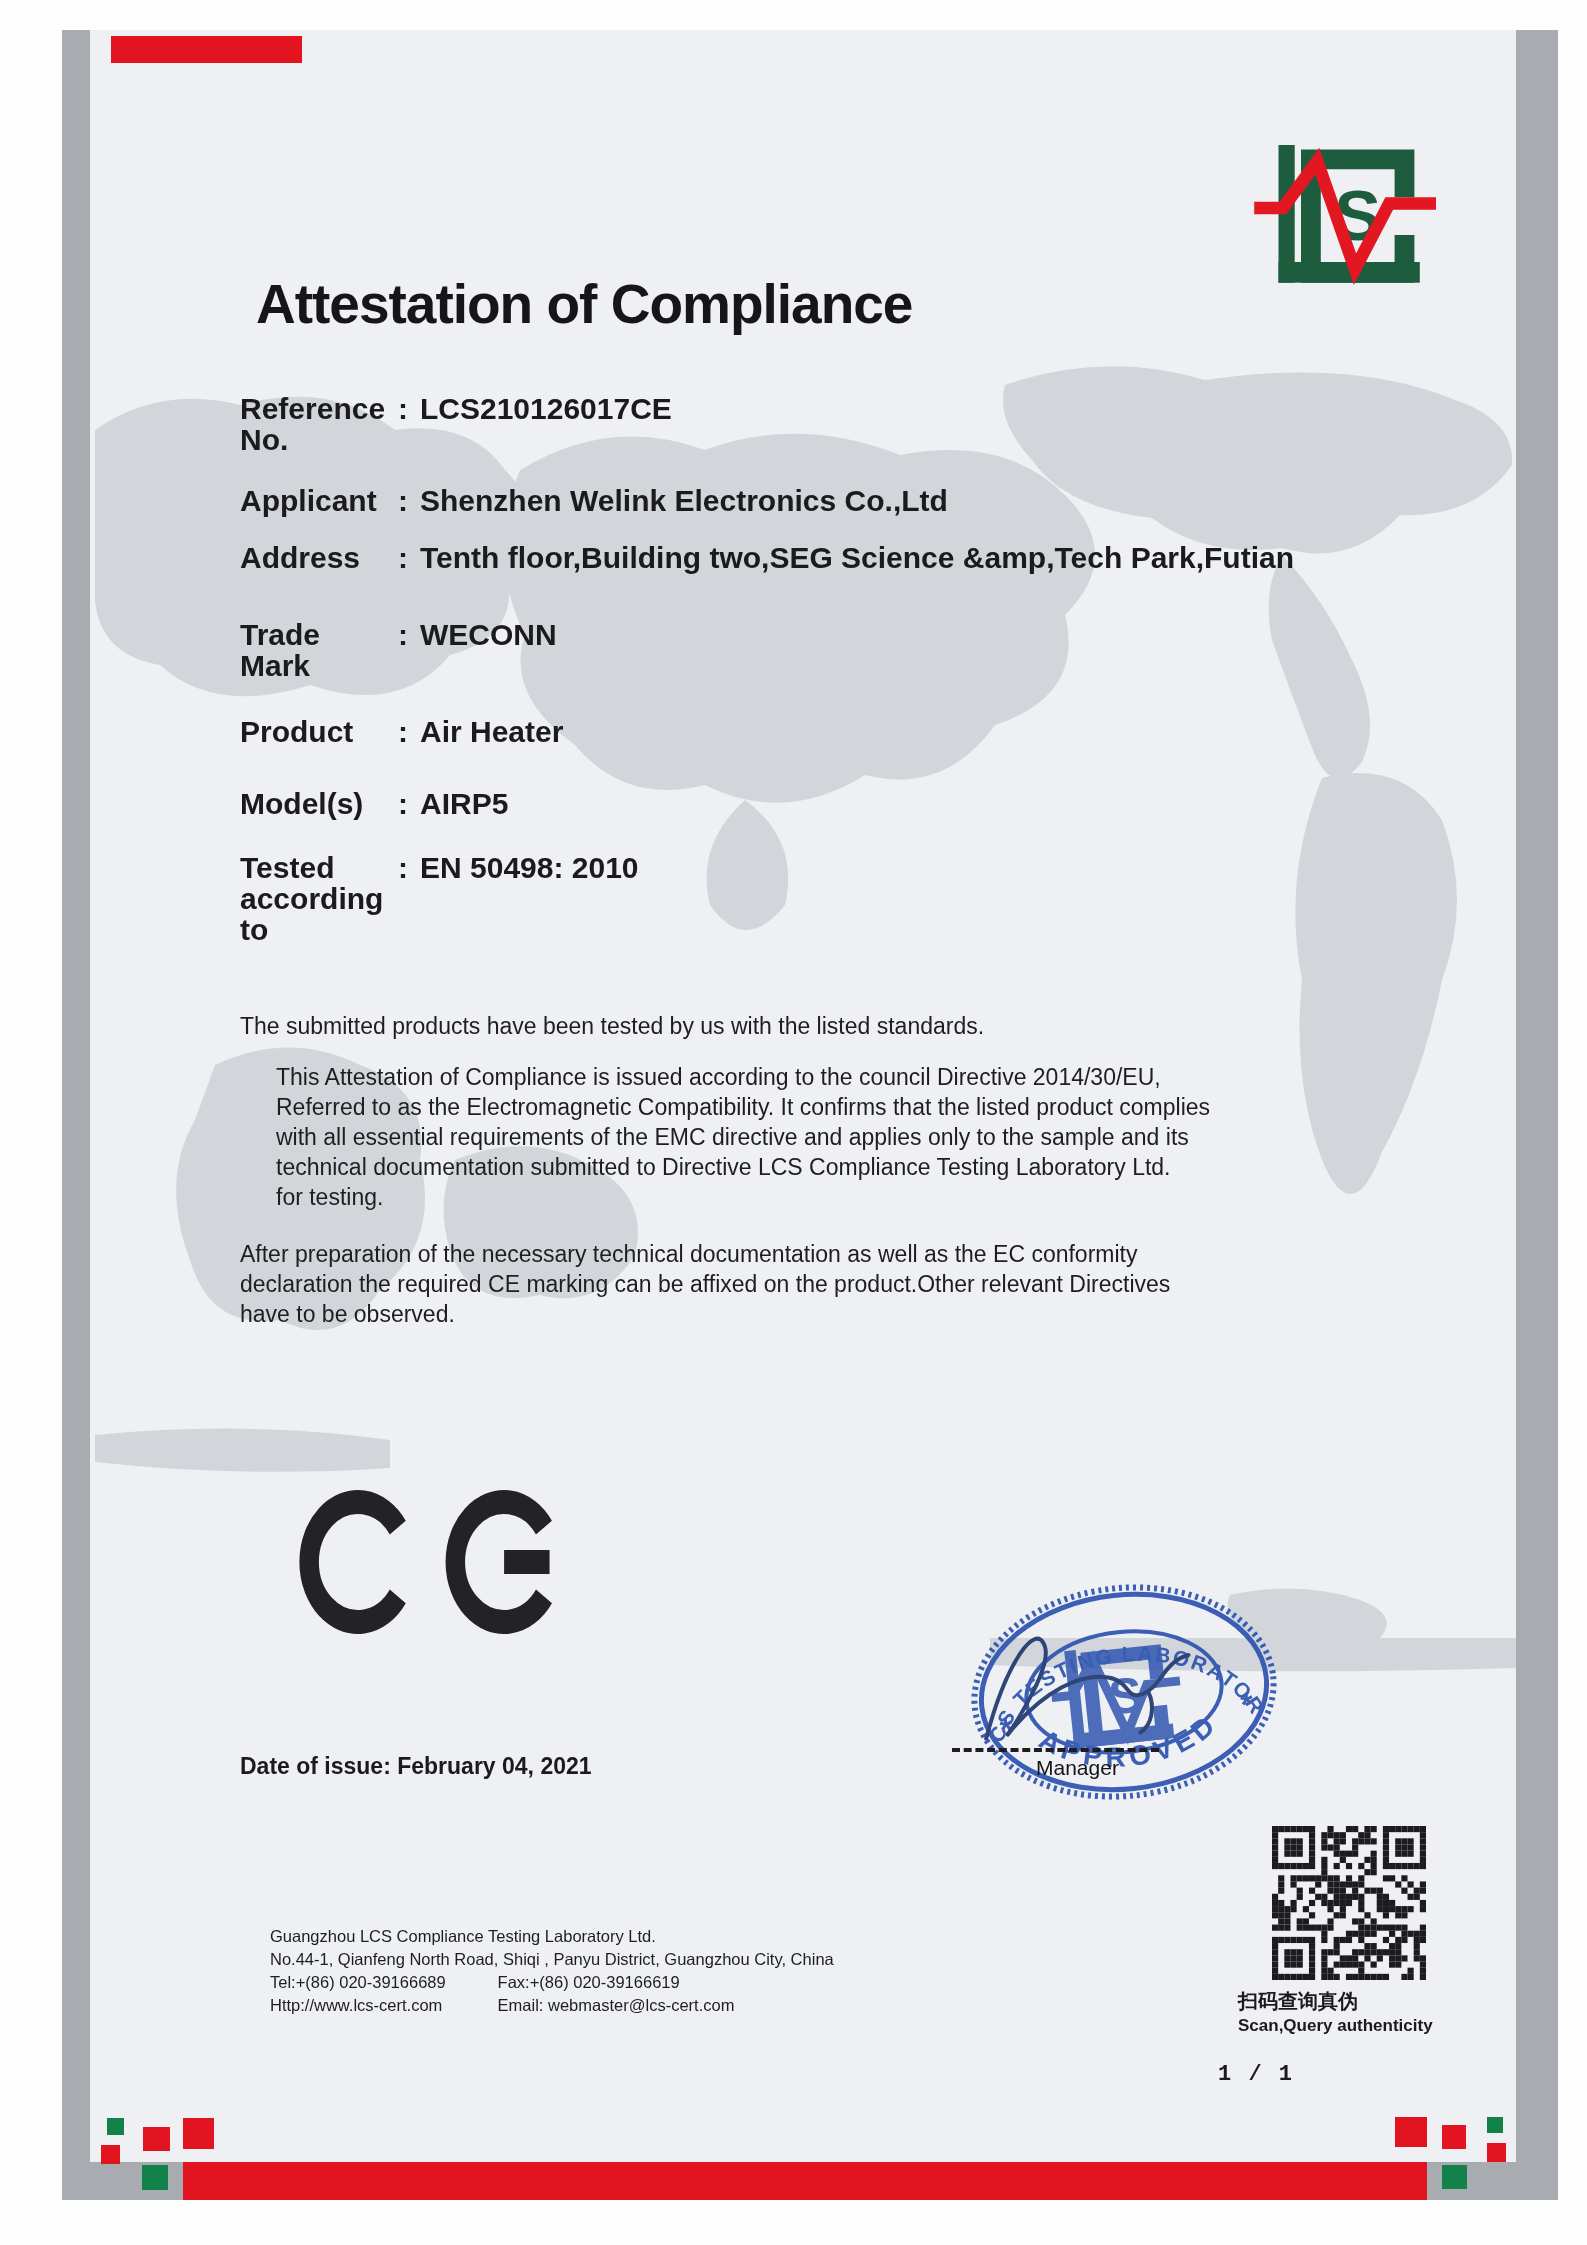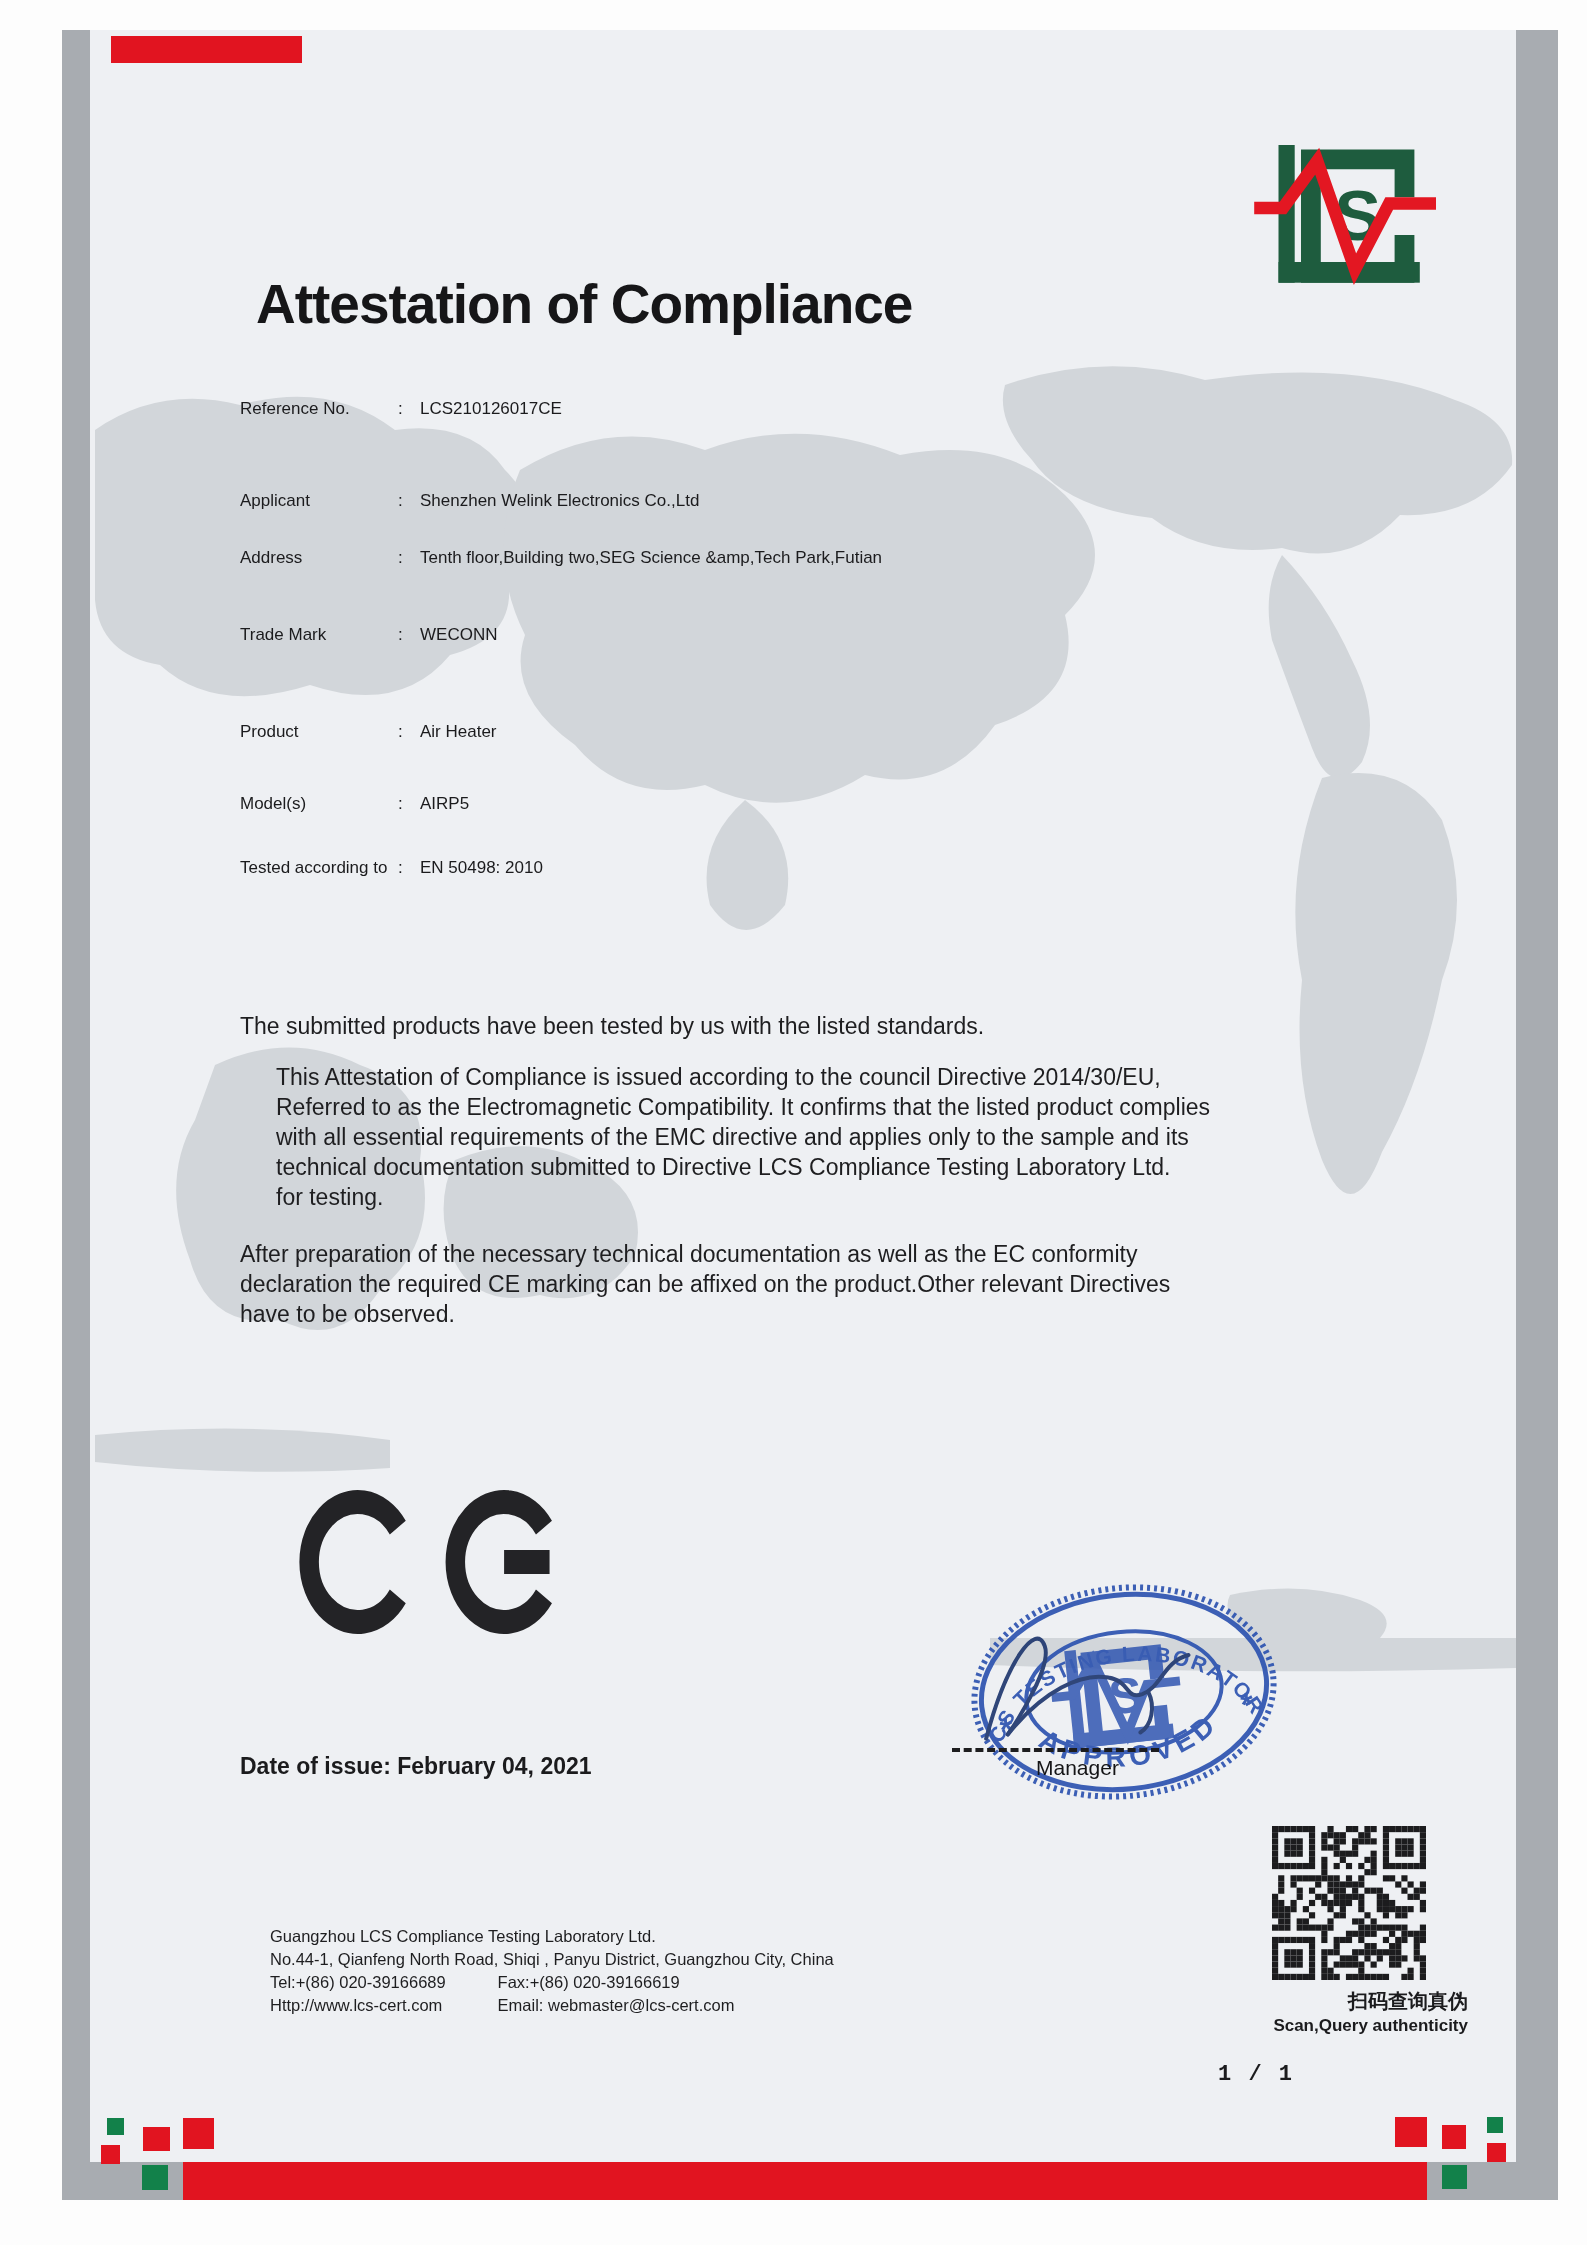--- a/index.html
+++ b/index.html
@@ -13,36 +13,36 @@
   .frame-right{left:1516px;top:30px;width:42px;height:2170px;}
   .frame-bottom{left:62px;top:2162px;width:1496px;height:38px;}
   .bar-red-top{left:111px;top:36px;width:191px;height:27px;background:#e11420;}
   .bar-red-bottom{left:183px;top:2162px;width:1244px;height:38px;background:#e11420;}
   .sq{position:absolute;}
   .sq.red{background:#e11420;}
   .sq.green{background:#12814a;}
   .map{left:0;top:0;width:1587px;height:2245px;pointer-events:none;}
   
   .title{left:256px;top:272px;font-size:55px;font-weight:bold;letter-spacing:-1px;color:#161618;}
-  .frow{left:240px;display:flex;align-items:flex-start;font-size:17px;font-weight:normal;line-height:31px;}
+  .frow{left:240px;display:flex;align-items:flex-start;font-size:30px;font-weight:bold;line-height:31px;}
   .frow .lbl{width:158px;flex:0 0 158px;}
   .frow .col{width:22px;flex:0 0 22px;text-align:left;}
   .frow .val{max-width:900px;}
   
   .para{left:240px;font-size:23px;line-height:30px;font-weight:normal;color:#1e1e20;}
   
   .ce{left:297px;top:1487px;}
   
   .stamp{left:952px;top:1566px;transform:rotate(-6deg);opacity:.92;}
   .sigline{left:952px;top:1748px;width:207px;border-top:4px dashed #1d1d1f;height:0;}
   .manager{left:1036px;top:1756px;font-size:21px;color:#141416;}
   .dateline{left:240px;top:1753px;font-size:23px;font-weight:bold;}
   
   .qr{left:1272px;top:1826px;}
-  .qrcap{left:1238px;top:1988px;width:230px;text-align:right;font-weight:bold;}
+  .qrcap{left:1238px;top:1988px;width:230px;text-align:left;font-weight:bold;}
   .qrcap .zh{font-size:20px;line-height:26px;}
   .qrcap .en{font-size:17px;line-height:24px;}
   
   .footer{left:270px;top:1925px;font-size:16.5px;line-height:23px;color:#1e1e20;}
   .footer .c1{display:inline-block;width:223px;}
   .pagenum{left:1218px;top:2062px;font-family:"Liberation Mono",monospace;font-size:22px;font-weight:bold;letter-spacing:2px;}
   .stamp text{font-family:"Liberation Sans",sans-serif;}
 </style>
 </head>
 <body>

